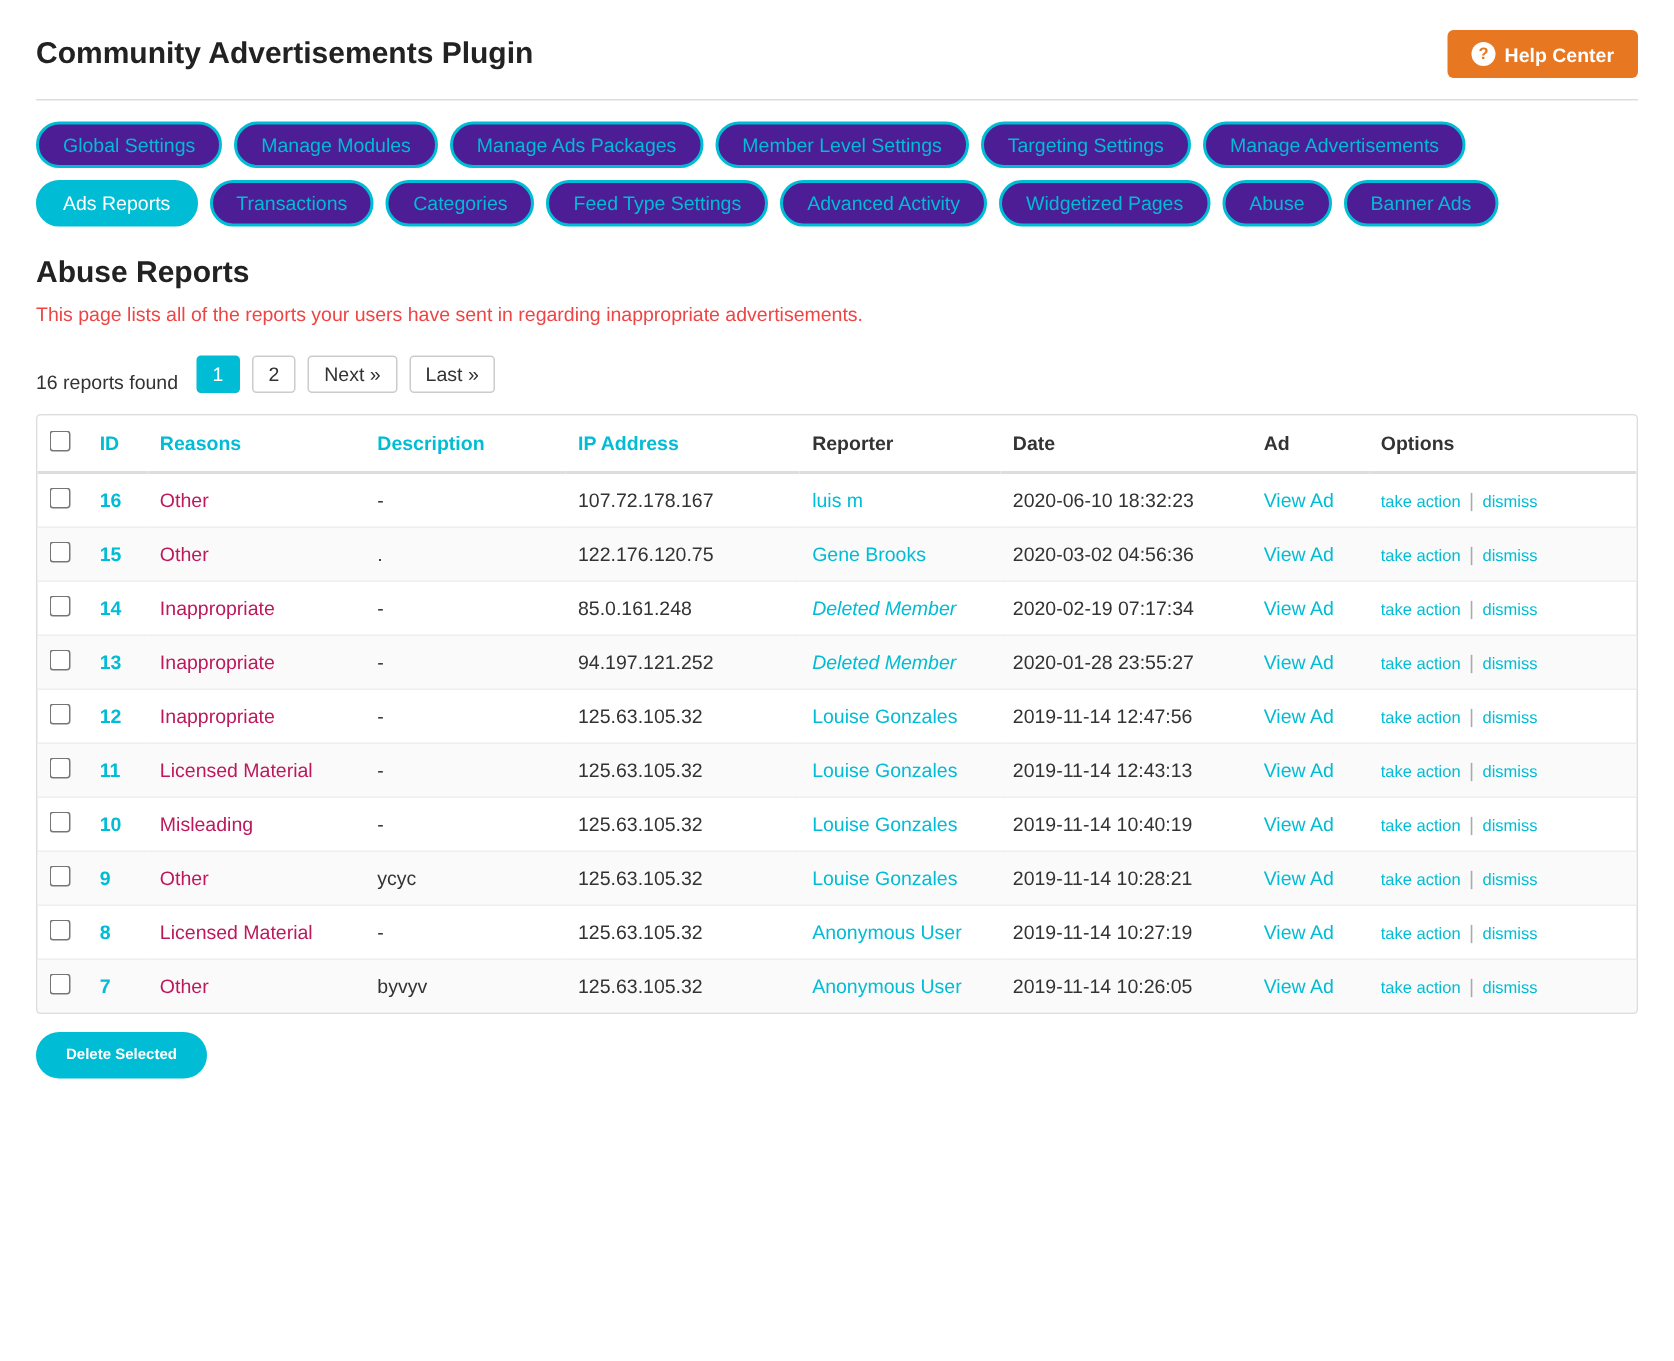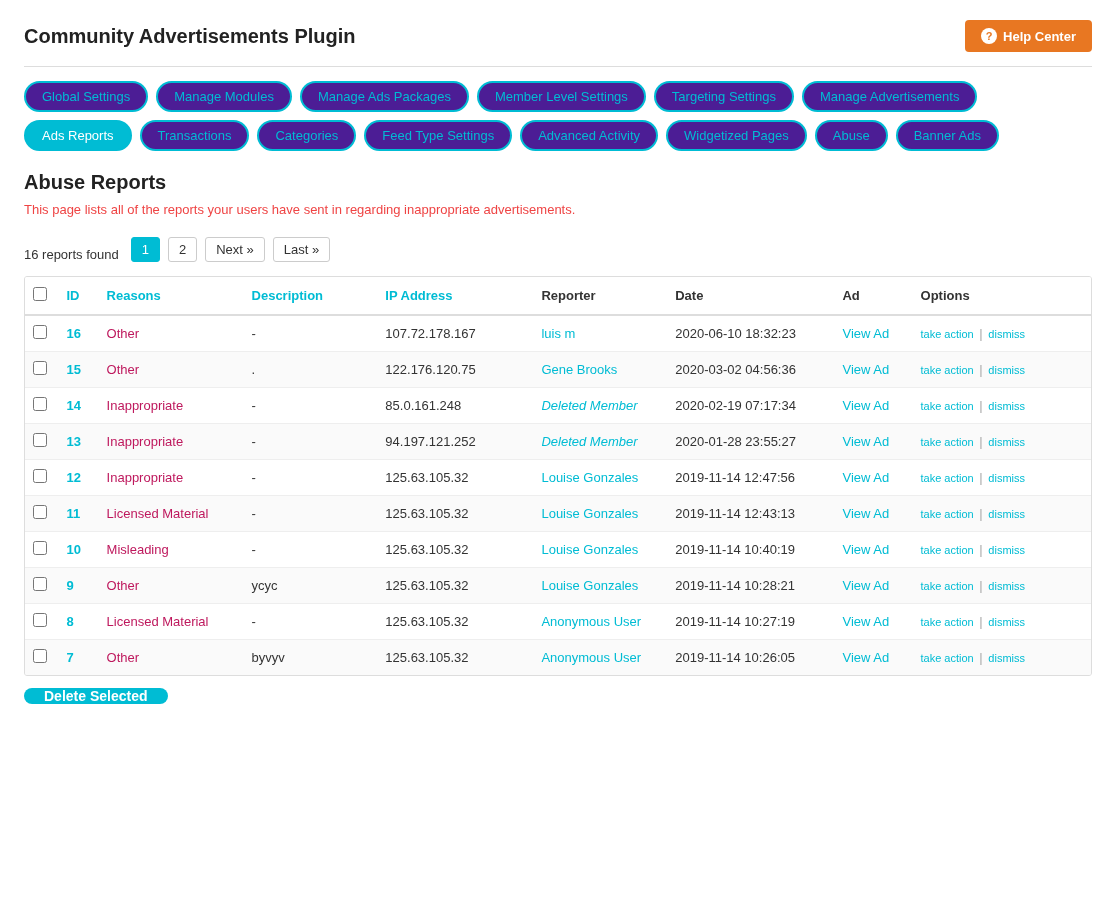--- a/index.html
+++ b/index.html
@@ -32,21 +32,21 @@
     .desc-col { width: 120px; }
     .ip-col { width: 140px; }
     .reporter-col { width: 120px; }
     .date-col { width: 150px; }
     .ad-col { width: 70px; }
     .options-col { width: 160px; }
     .link-cyan { color: #00bcd4; text-decoration: none; cursor: pointer; }
     .link-action { color: #00bcd4; text-decoration: none; cursor: pointer; font-size: 11px; }
     .separator { color: #aaa; margin: 0 2px; }
     .deleted-member { color: #00bcd4; font-style: italic; }
-    .delete-btn { background: #00bcd4; color: #fff; border: none; border-radius: 20px; padding: 0 20px; font-size: 14px; font-weight: bold; cursor: pointer; }
+    .delete-btn { background: #00bcd4; color: #fff; border: none; border-radius: 20px; padding: 10px 20px; font-size: 10px; font-weight: bold; cursor: pointer; }
     input[type="checkbox"] { cursor: pointer; width: 14px; height: 14px; }
   </style>
 </head>
 <body>
 
 <div class="page-wrapper">
   
   <div class="header-row">
     <span class="page-main-title">Community Advertisements Plugin</span>
     <button class="help-btn">

